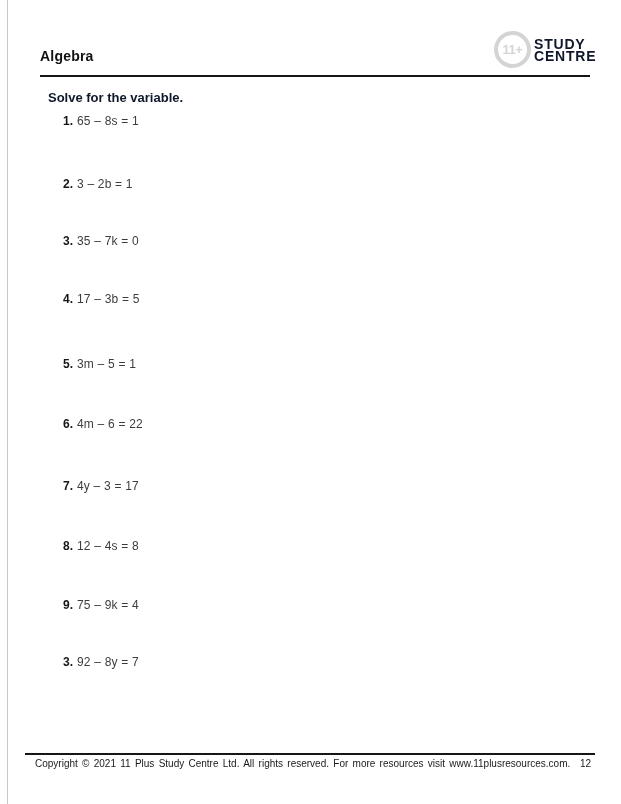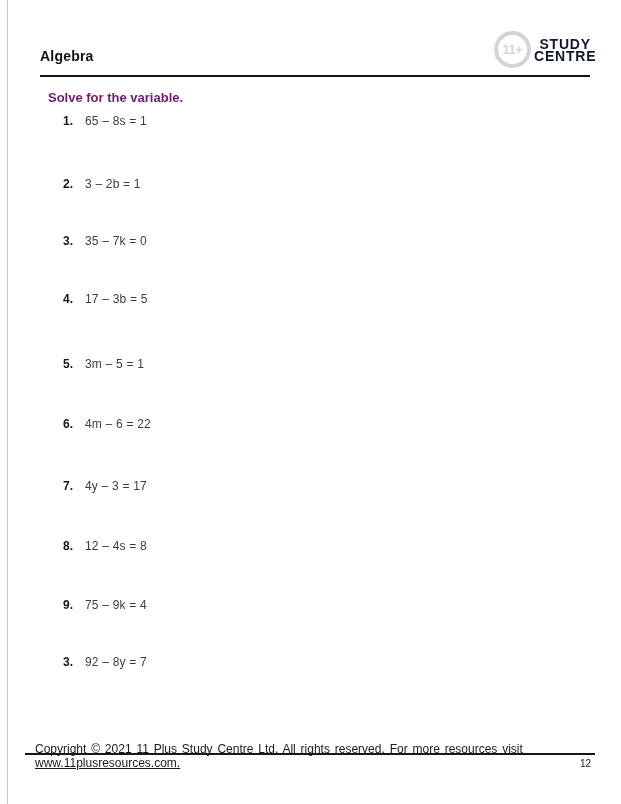--- a/index.html
+++ b/index.html
@@ -14,50 +14,50 @@
   
   .page-title{
     position:absolute;left:40px;top:48px;font-size:14px;font-weight:bold;color:#111;
     letter-spacing:0.2px;
   }
   .title-rule{
     position:absolute;left:40px;top:75px;width:550px;height:2px;background:#161616;
   }
   
   .logo{
-    position:absolute;left:494px;top:31px;display:flex;align-items:center;text-align:center;
+    position:absolute;left:494px;top:31px;display:flex;align-items:center;
   }
   .logo-circle{
     width:29px;height:29px;border:4px solid #d4d4d6;border-radius:50%;
     display:flex;align-items:center;justify-content:center;
     font-weight:bold;font-size:13px;color:#d4d4d6;letter-spacing:-0.5px;
   }
   .logo-text{
     margin-left:3px;font-weight:bold;font-size:14px;line-height:12px;color:#0f172a;
     letter-spacing:0.8px;
   }
   
   .instruction{
-    position:absolute;left:48px;top:90px;font-size:13px;font-weight:bold;color:#701a75;
+    position:absolute;left:48px;top:90px;font-size:13px;font-weight:bold;color:#0f172a;
   }
   .problem-row{
     position:absolute;left:40px;display:flex;align-items:baseline;font-size:12px;
   }
   .q-num{
     width:33px;text-align:right;font-weight:bold;color:#161616;
   }
   .q-eq{
-    margin-left:12px;color:#3c3c3c;letter-spacing:0.2px;
+    margin-left:4px;color:#3c3c3c;letter-spacing:0.2px;
   }
   
   .footer-rule{
     position:absolute;left:25px;top:753px;width:570px;height:2px;background:#161616;
   }
   .footer-text{
-    position:absolute;left:35px;top:742px;font-size:12px;color:#1a1a1a;word-spacing:1.5px;text-decoration:underline;
+    position:absolute;left:35px;top:758px;font-size:10px;color:#1a1a1a;word-spacing:1.5px;
   }
   .footer-page{
     position:absolute;right:30px;top:758px;font-size:10px;color:#1a1a1a;
   }
 </style>
 </head>
 <body>
 
 <div class="page-edge"></div>
 

